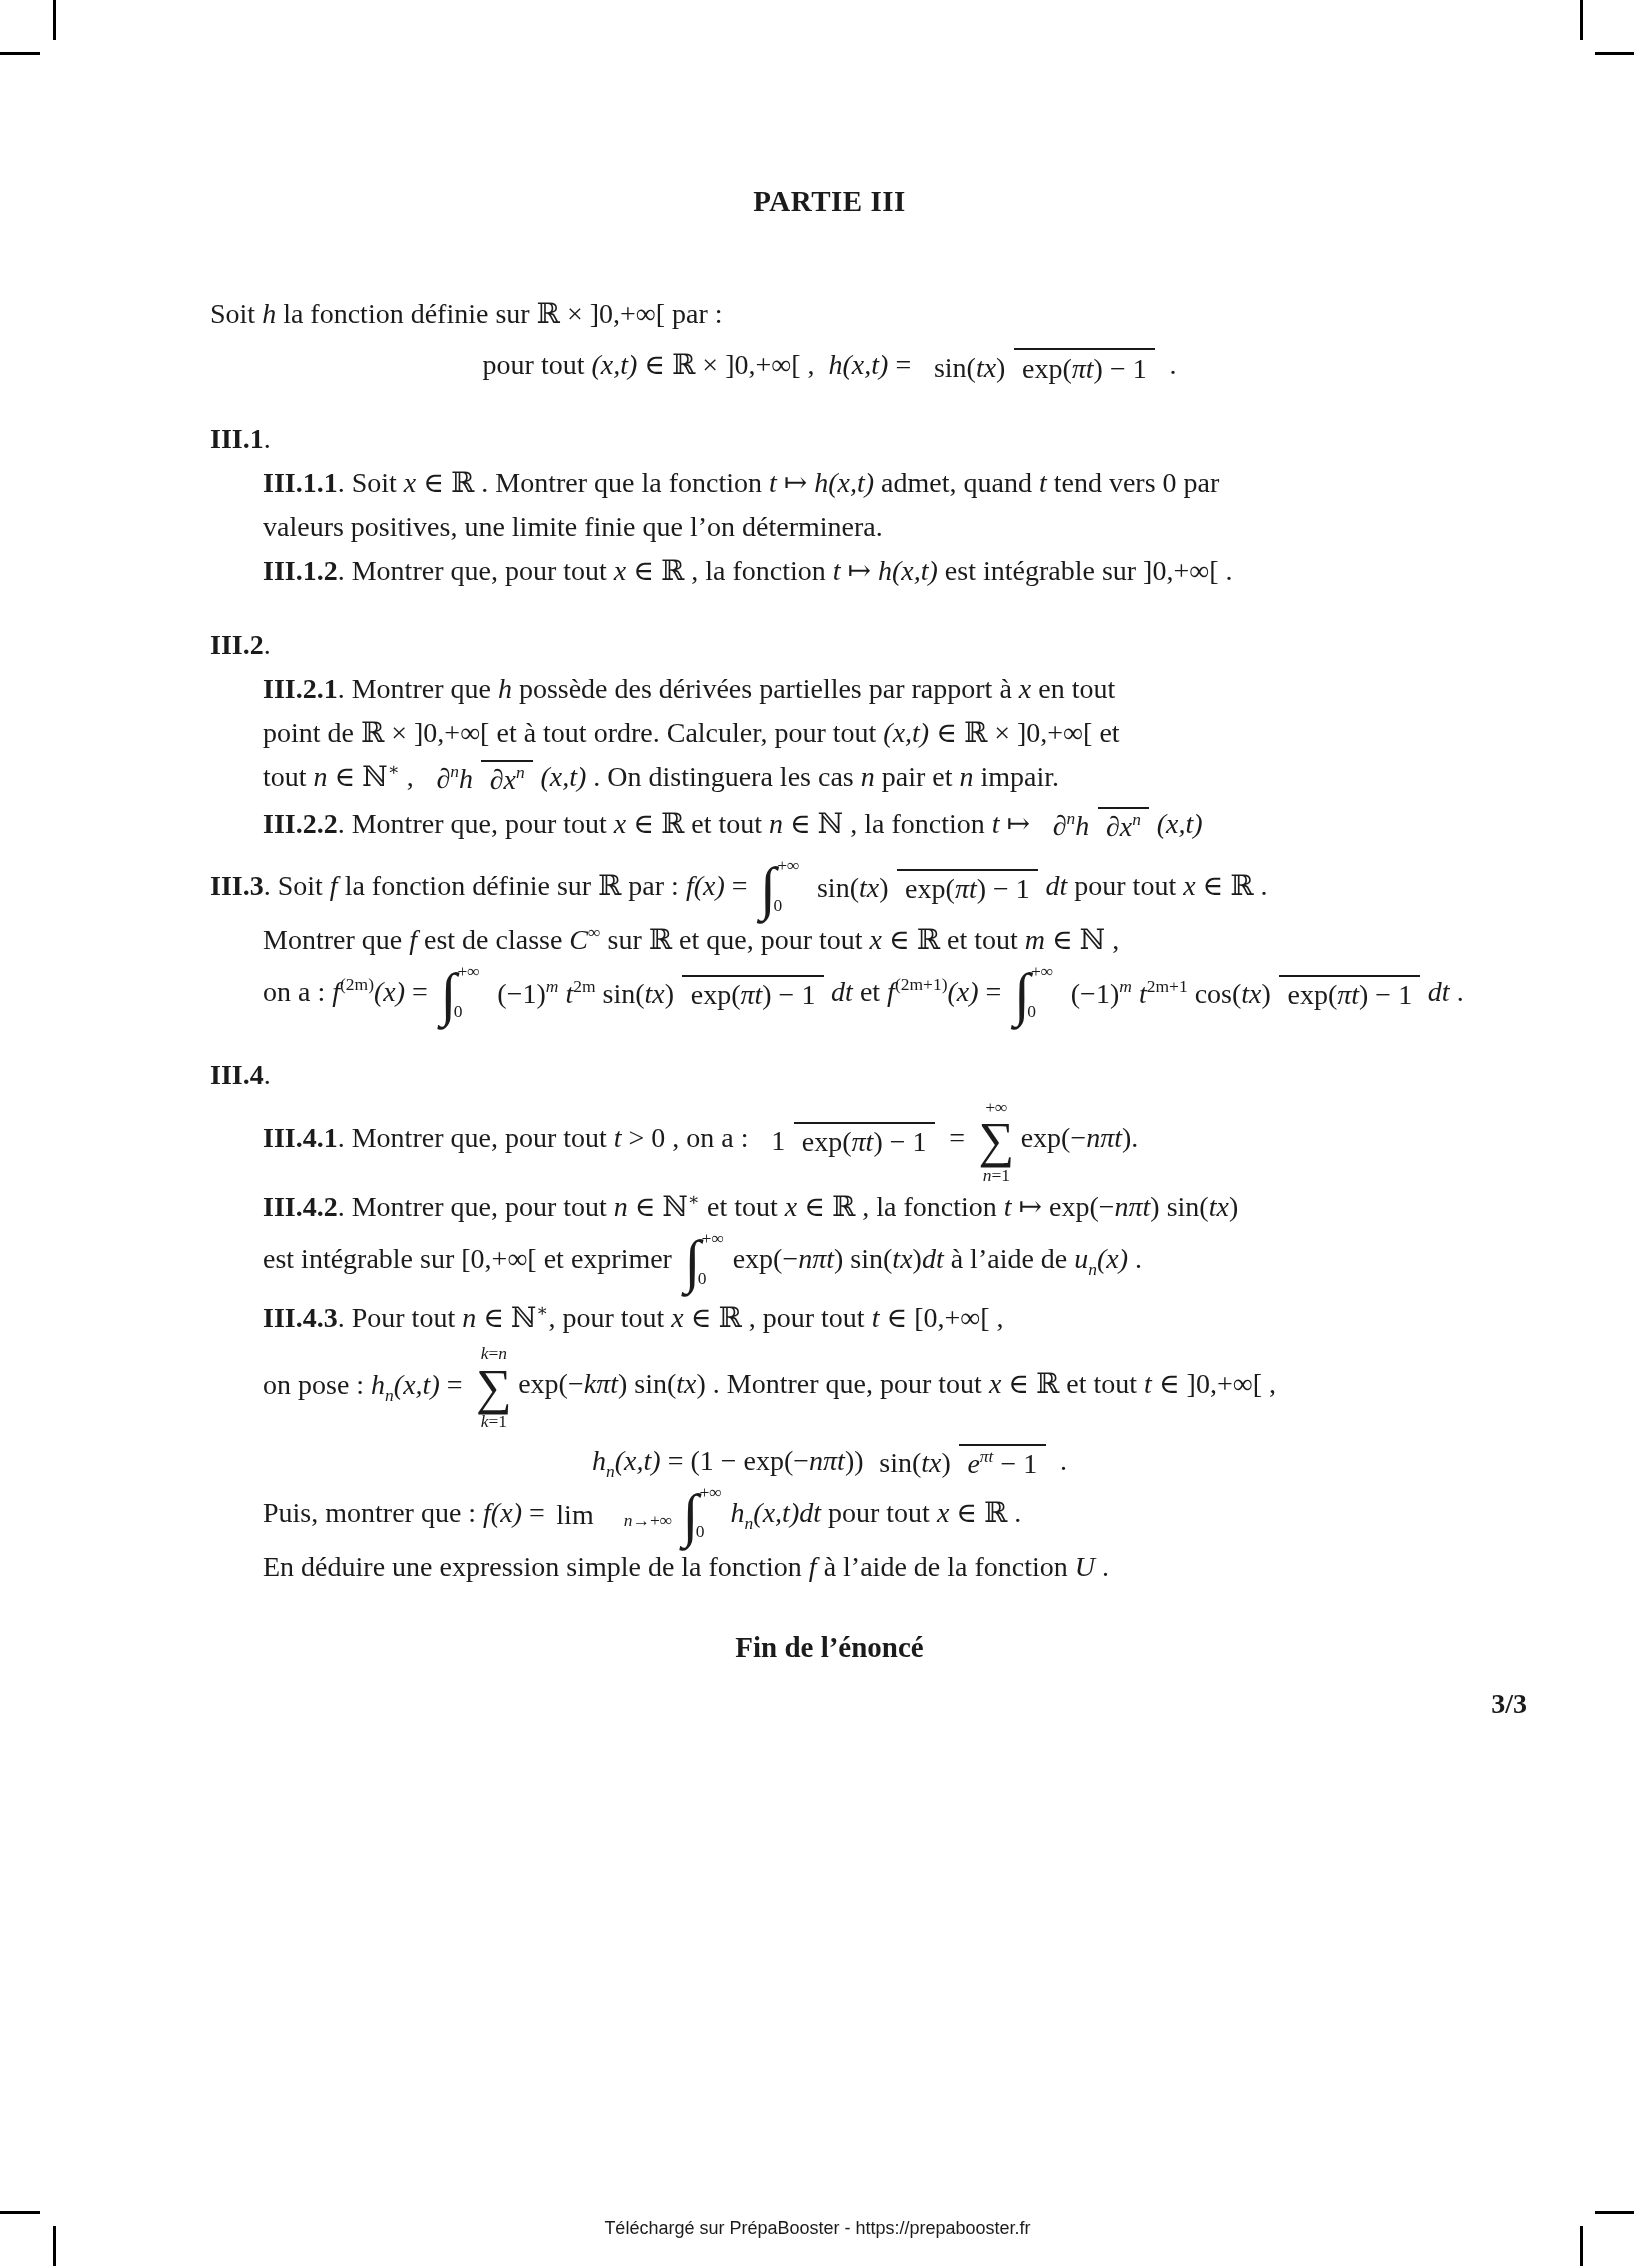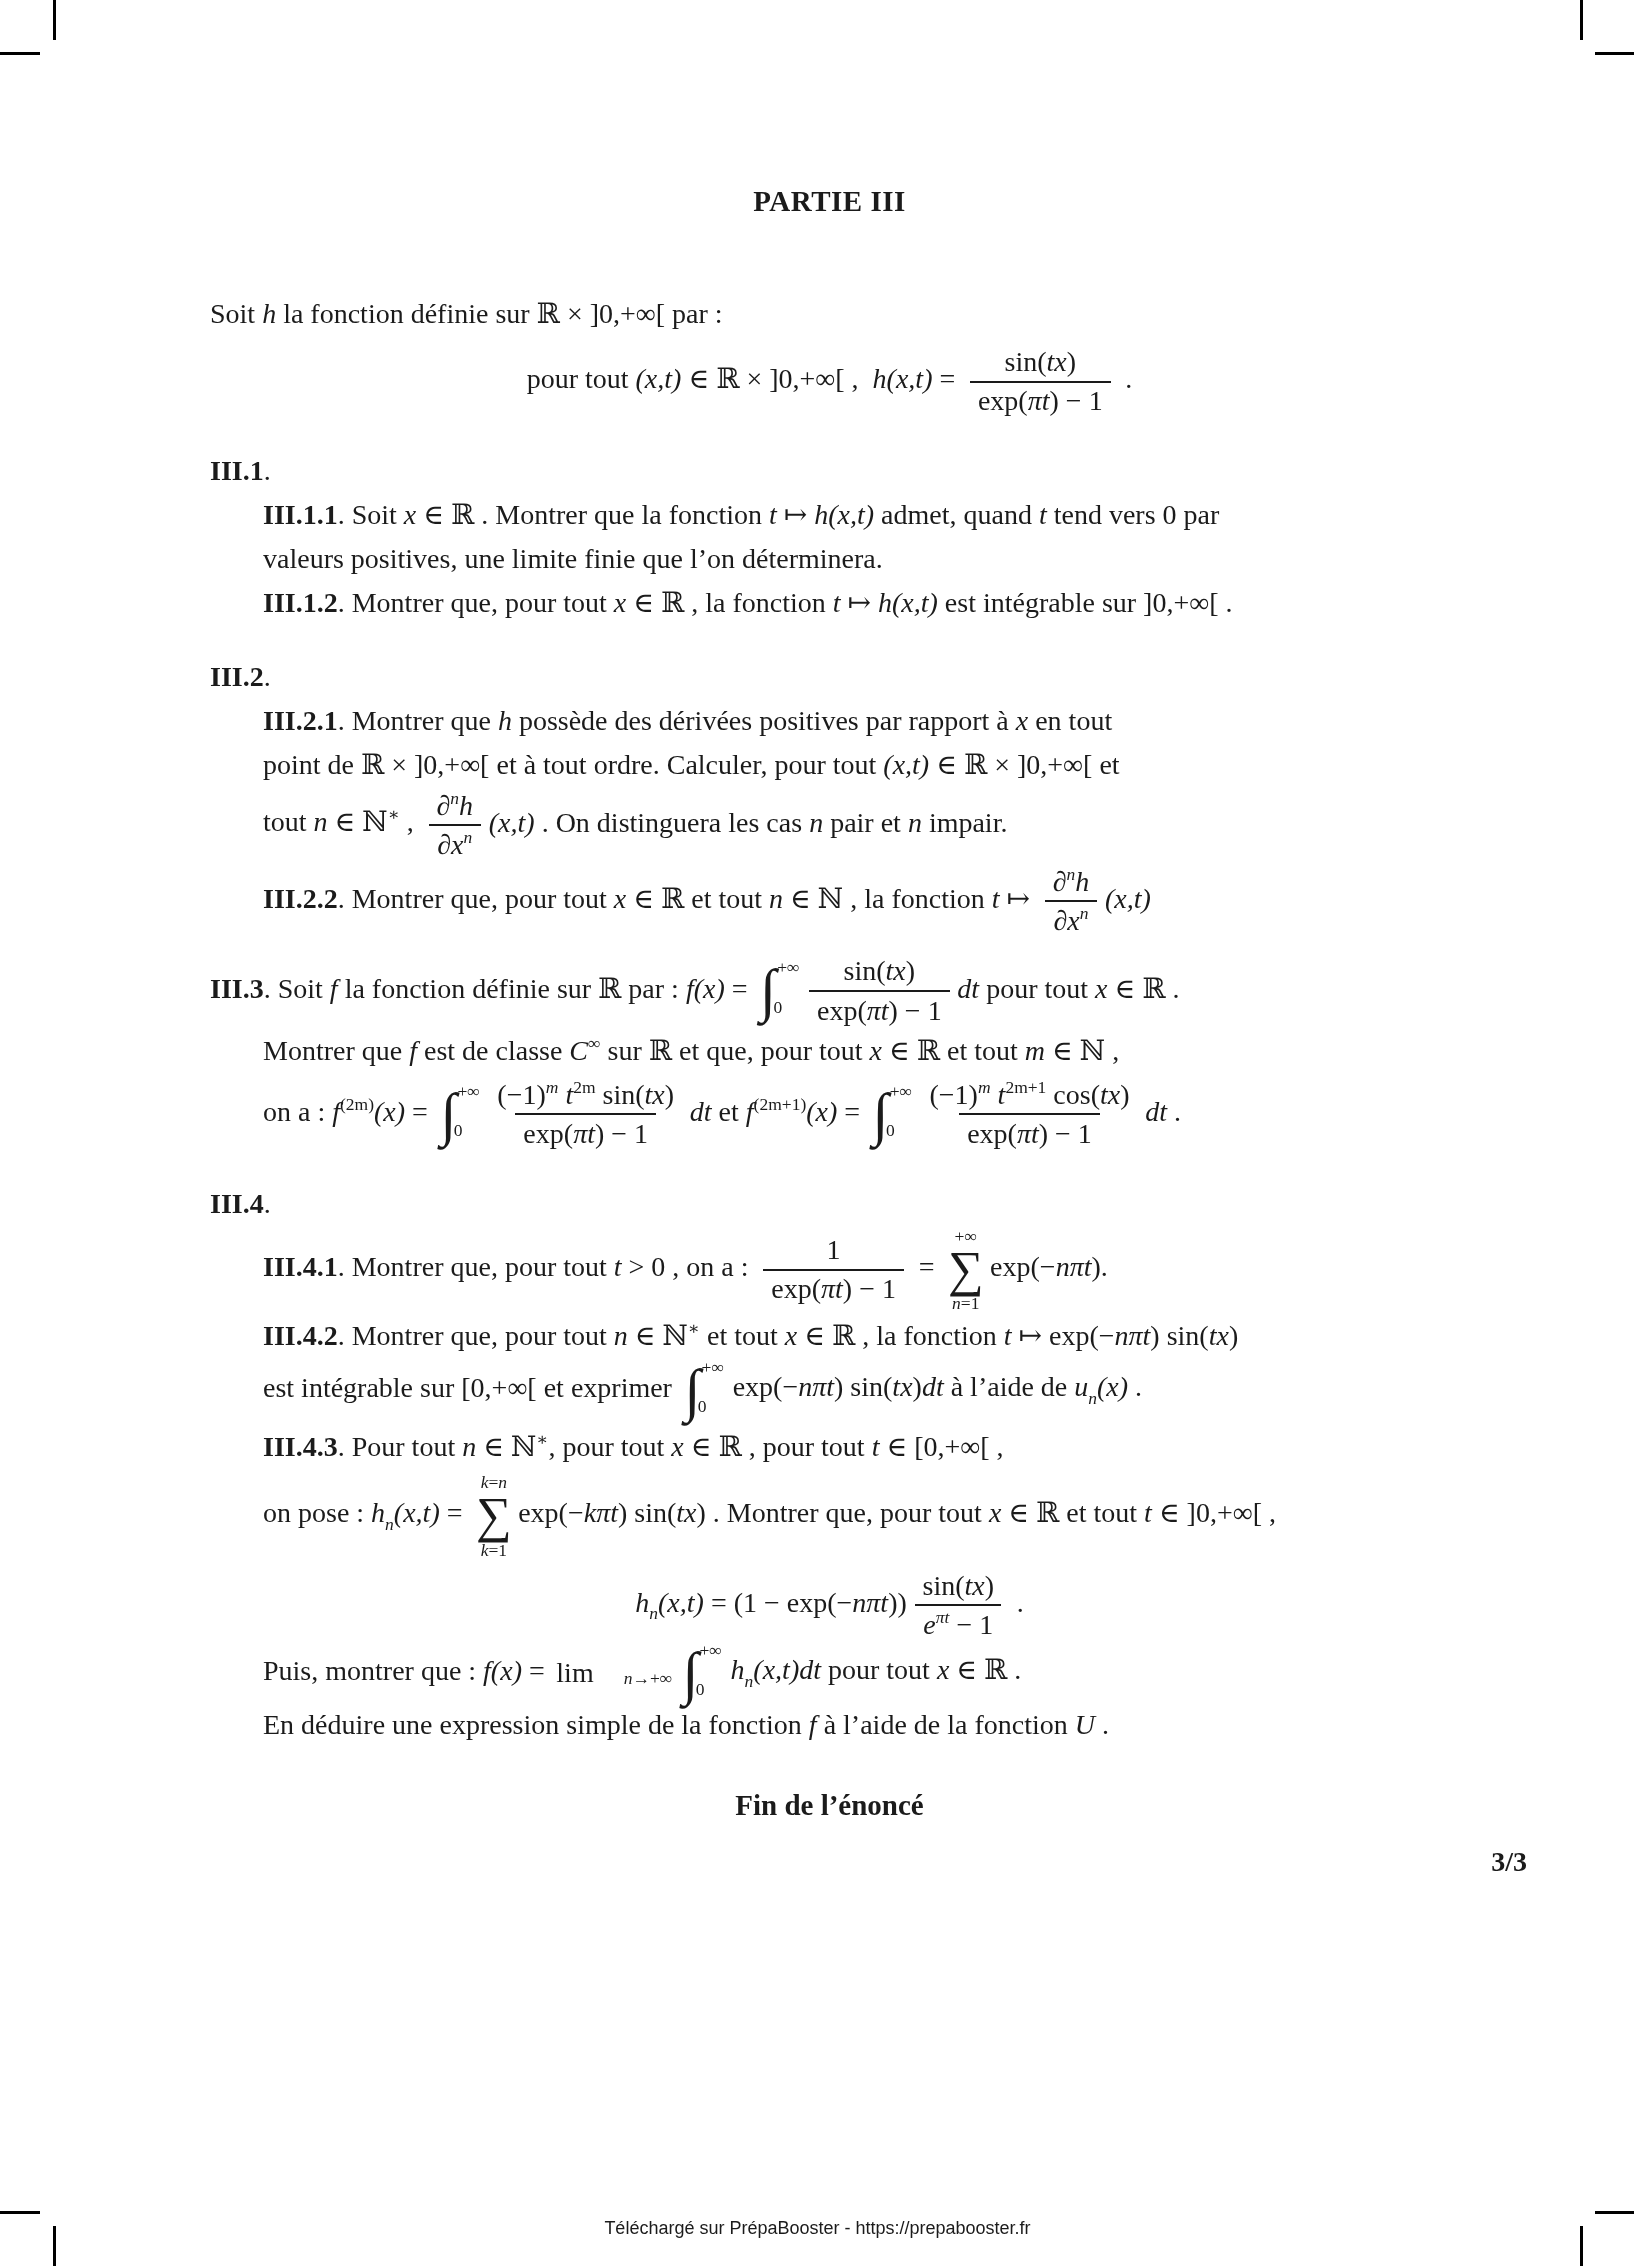--- a/index.html
+++ b/index.html
@@ -40,21 +40,21 @@
     font-family:"Liberation Sans","DejaVu Sans",sans-serif;font-size:18px;color:#1b1b1b;
   }
 
   
   .m{font-style:italic;}
   .b{font-weight:bold;}
   .sup{font-size:17.5px;position:relative;top:-11px;}
   .sub{font-size:17.5px;position:relative;top:7.4px;}
   .sup.m,.sub.m{font-style:italic;}
 
-  .frac{display:inline-flex;flex-direction:column;align-items:center;vertical-align:middle;margin:0 7.4px;line-height:1.2;}
+  .frac{display:inline-flex;flex-direction:row;align-items:center;vertical-align:middle;margin:0 7.4px;line-height:1.2;}
   .fnum,.fden{padding:1.8px 8.3px;white-space:nowrap;}
   .fden{border-top:2.3px solid #1a1a1a;}
 
   .int{display:inline-flex;vertical-align:middle;margin:0 1.8px 0 5.5px;}
   .ig{font-size:59px;line-height:1;align-self:center;font-style:normal;}
   .ib{display:flex;flex-direction:column;justify-content:space-between;font-size:17.5px;line-height:1;padding:0 0 3.7px 0.9px;}
   .isup{margin-top:-1.8px;}
   .isub{margin-left:-3.7px;}
 
   .sum{display:inline-flex;flex-direction:column;align-items:center;vertical-align:middle;margin:0 6.5px;line-height:1;}
@@ -90,21 +90,21 @@
           <span class="fden"><span>exp(</span><span class="m">πt</span><span>) − 1</span></span>
         </span><span><span> .</span></span>
     </div>
 
     <div class="line ml1 h1"><span class="b">III.1</span><span>.</span></div>
     <div class="line ml2"><span class="b">III.1.1</span><span>. Soit </span><span class="m">x</span><span> ∈ ℝ . Montrer que la fonction </span><span class="m">t</span><span> ↦ </span><span class="m">h(x,t)</span><span> admet, quand </span><span class="m">t</span><span> tend vers 0 par</span></div>
     <div class="line ml2"><span>valeurs positives, une limite finie que l’on déterminera.</span></div>
     <div class="line ml2"><span class="b">III.1.2</span><span>. Montrer que, pour tout </span><span class="m">x</span><span> ∈ ℝ , la fonction </span><span class="m">t</span><span> ↦ </span><span class="m">h(x,t)</span><span> est intégrable sur ]0,+∞[ .</span></div>
 
     <div class="line ml1 h1"><span class="b">III.2</span><span>.</span></div>
-    <div class="line ml2"><span class="b">III.2.1</span><span>. Montrer que </span><span class="m">h</span><span> possède des dérivées positives par rapport à </span><span class="m">x</span><span> en tout</span></div>
+    <div class="line ml2"><span class="b">III.2.1</span><span>. Montrer que </span><span class="m">h</span><span> possède des dérivées partielles par rapport à </span><span class="m">x</span><span> en tout</span></div>
     <div class="line ml2"><span>point de ℝ × ]0,+∞[ et à tout ordre. Calculer, pour tout </span><span class="m">(x,t)</span><span> ∈ ℝ × ]0,+∞[ et</span></div>
     <div class="line ml2">
       <span><span>tout </span><span class="m">n</span><span> ∈ ℕ</span><span class="sup">∗</span><span> , </span></span><span class="frac">
           <span class="fnum"><span class="m">∂</span><span class="sup m">n</span><span class="m">h</span></span>
           <span class="fden"><span class="m">∂x</span><span class="sup m">n</span></span>
         </span><span><span class="m">(x,t)</span><span> . On distinguera les cas </span><span class="m">n</span><span> pair et </span><span class="m">n</span><span> impair.</span></span>
     </div>
     <div class="line ml2">
       <span><span class="b">III.2.2</span><span>. Montrer que, pour tout </span><span class="m">x</span><span> ∈ ℝ et tout </span><span class="m">n</span><span> ∈ ℕ , la fonction </span><span class="m">t</span><span> ↦ </span></span><span class="frac">
           <span class="fnum"><span class="m">∂</span><span class="sup m">n</span><span class="m">h</span></span>

